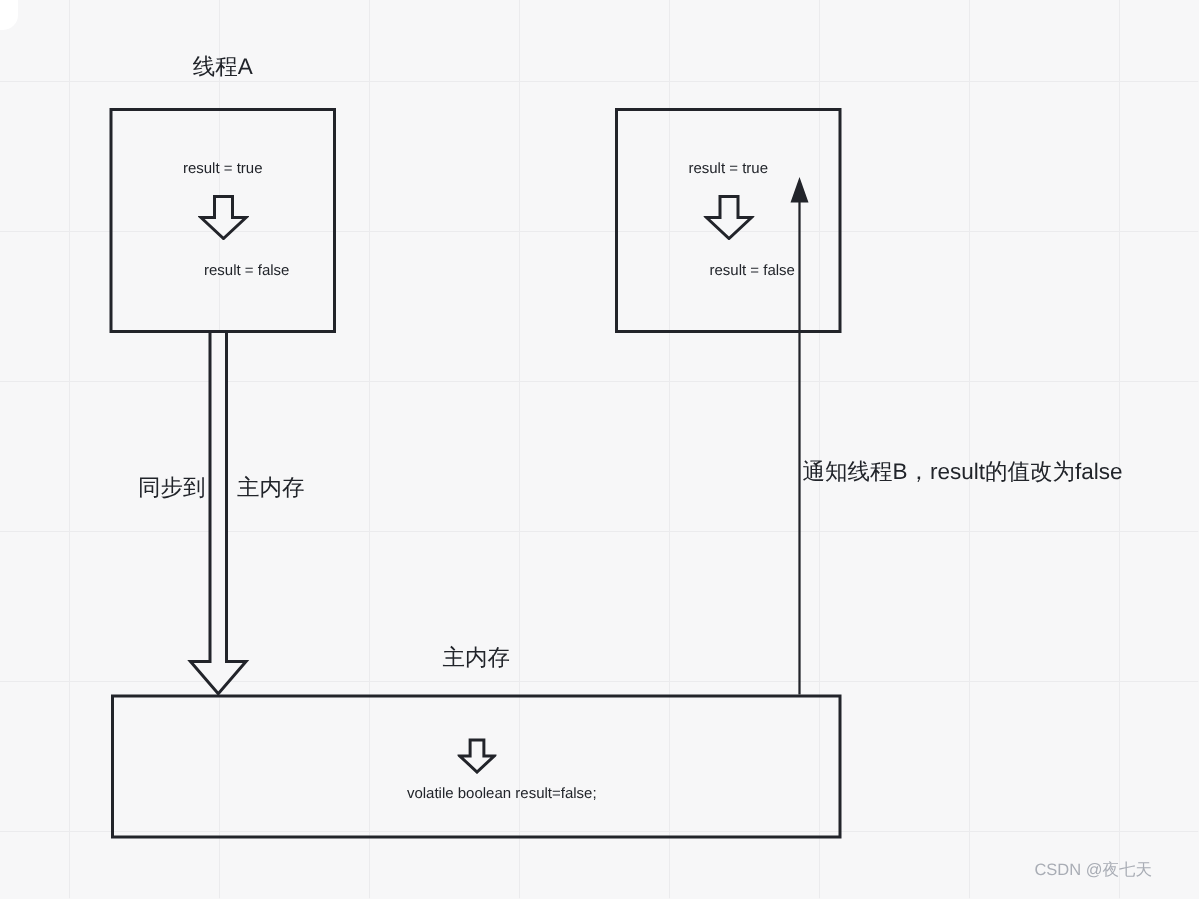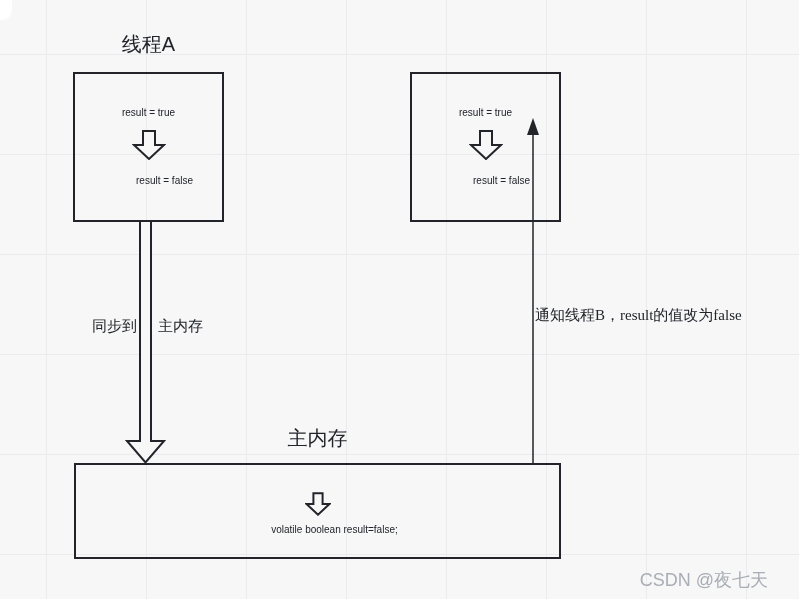--- a/index.html
+++ b/index.html
@@ -20,21 +20,21 @@
   }
   .box{
     position:absolute;border:2px solid #22242a;box-sizing:border-box;
     background:transparent;
   }
   .thread-a-box{left:73px;top:72px;width:151px;height:150px;}
   .thread-b-box{left:410px;top:72px;width:151px;height:150px;}
   .memory-box{left:74px;top:463px;width:487px;height:96px;}
   .box-title{
     position:absolute;height:17px;line-height:17px;text-align:center;
-    font-size:20px;color:#21242a;
+    font-size:15px;color:#21242a;
   }
   .title-a{left:73px;top:36px;width:151px;}
   .title-b{left:410px;top:36px;width:151px;}
   .title-mem{left:74px;top:430px;width:487px;}
   .state-text{
     position:absolute;left:0;right:0;text-align:center;
     font-size:10px;line-height:16px;color:#21242a;
   }
   .st1{top:31px;}
   .st2{top:99px;margin-left:32px;}
@@ -48,24 +48,24 @@
   .overlay-svg{
     position:absolute;left:0;top:0;width:799px;height:599px;
     pointer-events:none;
   }
   .label{
     position:absolute;font-size:15px;line-height:18px;color:#21242a;
     white-space:nowrap;
   }
   .sync-label-left{left:92px;top:317px;}
   .sync-label-right{left:158px;top:317px;}
-  .notify-label{left:535px;top:306px;font-family:Liberation Serif, serif;}
+  .notify-label{left:535px;top:306px;}
   .watermark{
     position:absolute;right:31px;top:572px;
-    font-size:18px;line-height:17px;color:#a9adb5;white-space:nowrap;
+    font-size:11px;line-height:17px;color:#a9adb5;white-space:nowrap;
   }
 </style>
 </head>
 <body>
 
 <div class="canvas">
 
   <div class="corner-panel"></div>
 
   <svg class="overlay-svg" viewBox="0 0 799 599">

